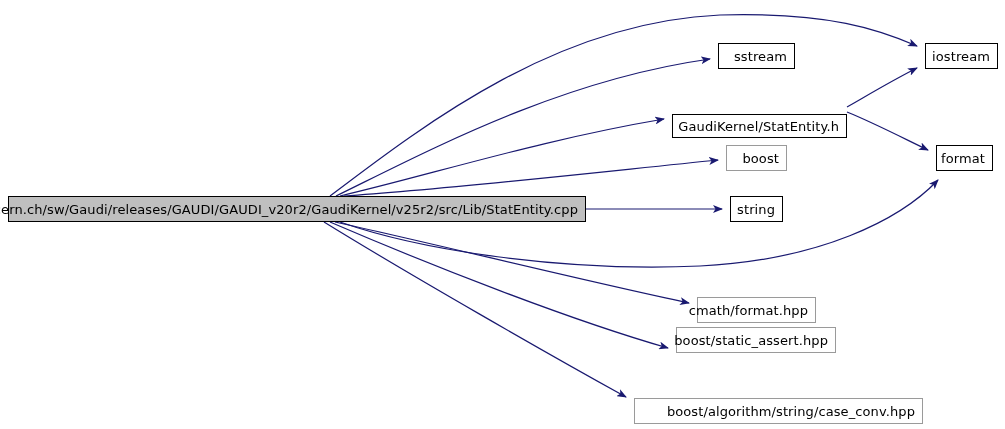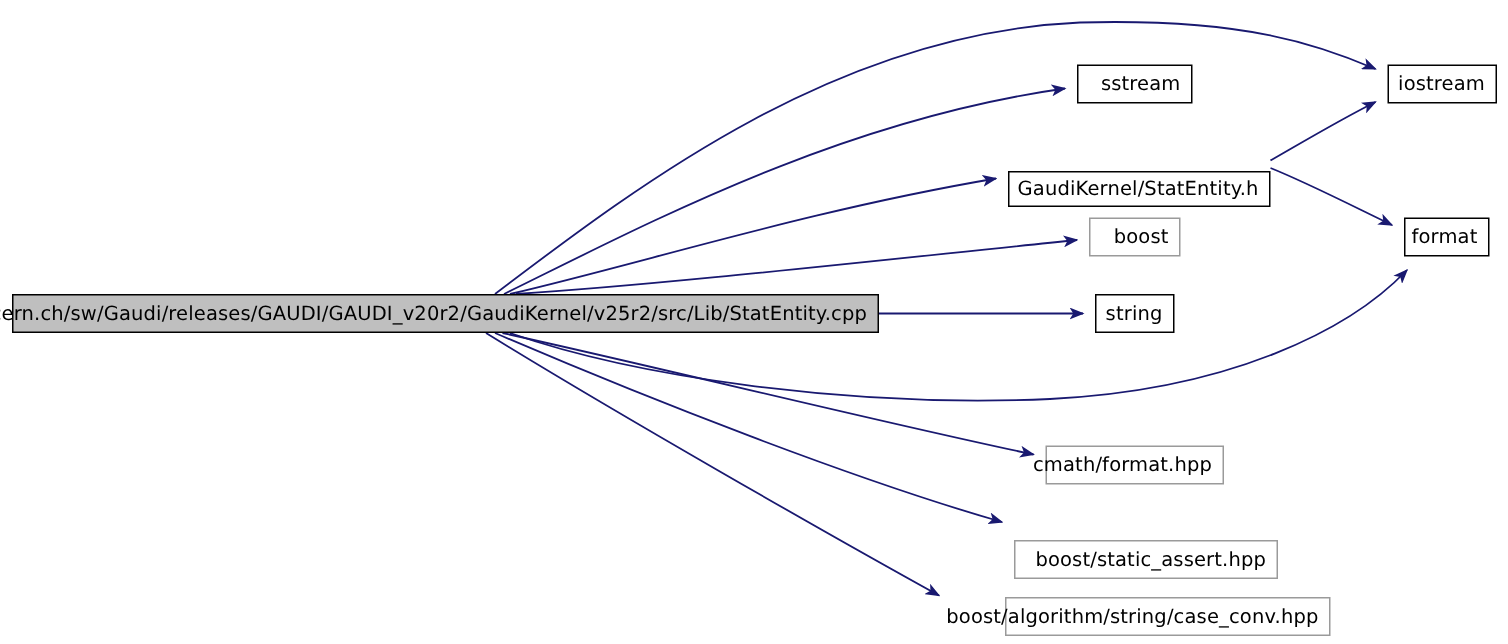--- a/index.html
+++ b/index.html
@@ -95,21 +95,21 @@
       </div>
       <div class="node" style="left: 726px; top: 145px; width: 61px; height: 26px;">
         <span class="label">boost</span>
       </div>
       <div class="node strong" style="left: 730px; top: 196px; width: 53px; height: 26px;">
         <span class="label">string</span>
       </div>
       <div class="node" style="left: 697px; top: 297px; width: 119px; height: 26px;">
         <span class="label">cmath/format.hpp</span>
       </div>
-      <div class="node" style="left: 676px; top: 360px; width: 176px; height: 26px; padding-left: 28px;">
+      <div class="node" style="left: 676px; top: 327px; width: 160px; height: 26px; padding-left: 28px;">
         <span class="label">boost/static_assert.hpp</span>
       </div>
-      <div class="node" style="left: 634px; top: 398px; width: 217px; height: 26px; margin-left: 36px;">
+      <div class="node" style="left: 634px; top: 398px; width: 289px; height: 26px;">
         <span class="label">boost/algorithm/string/case_conv.hpp</span>
       </div>
     </div>
 
 </div>
 
 </body></html>

